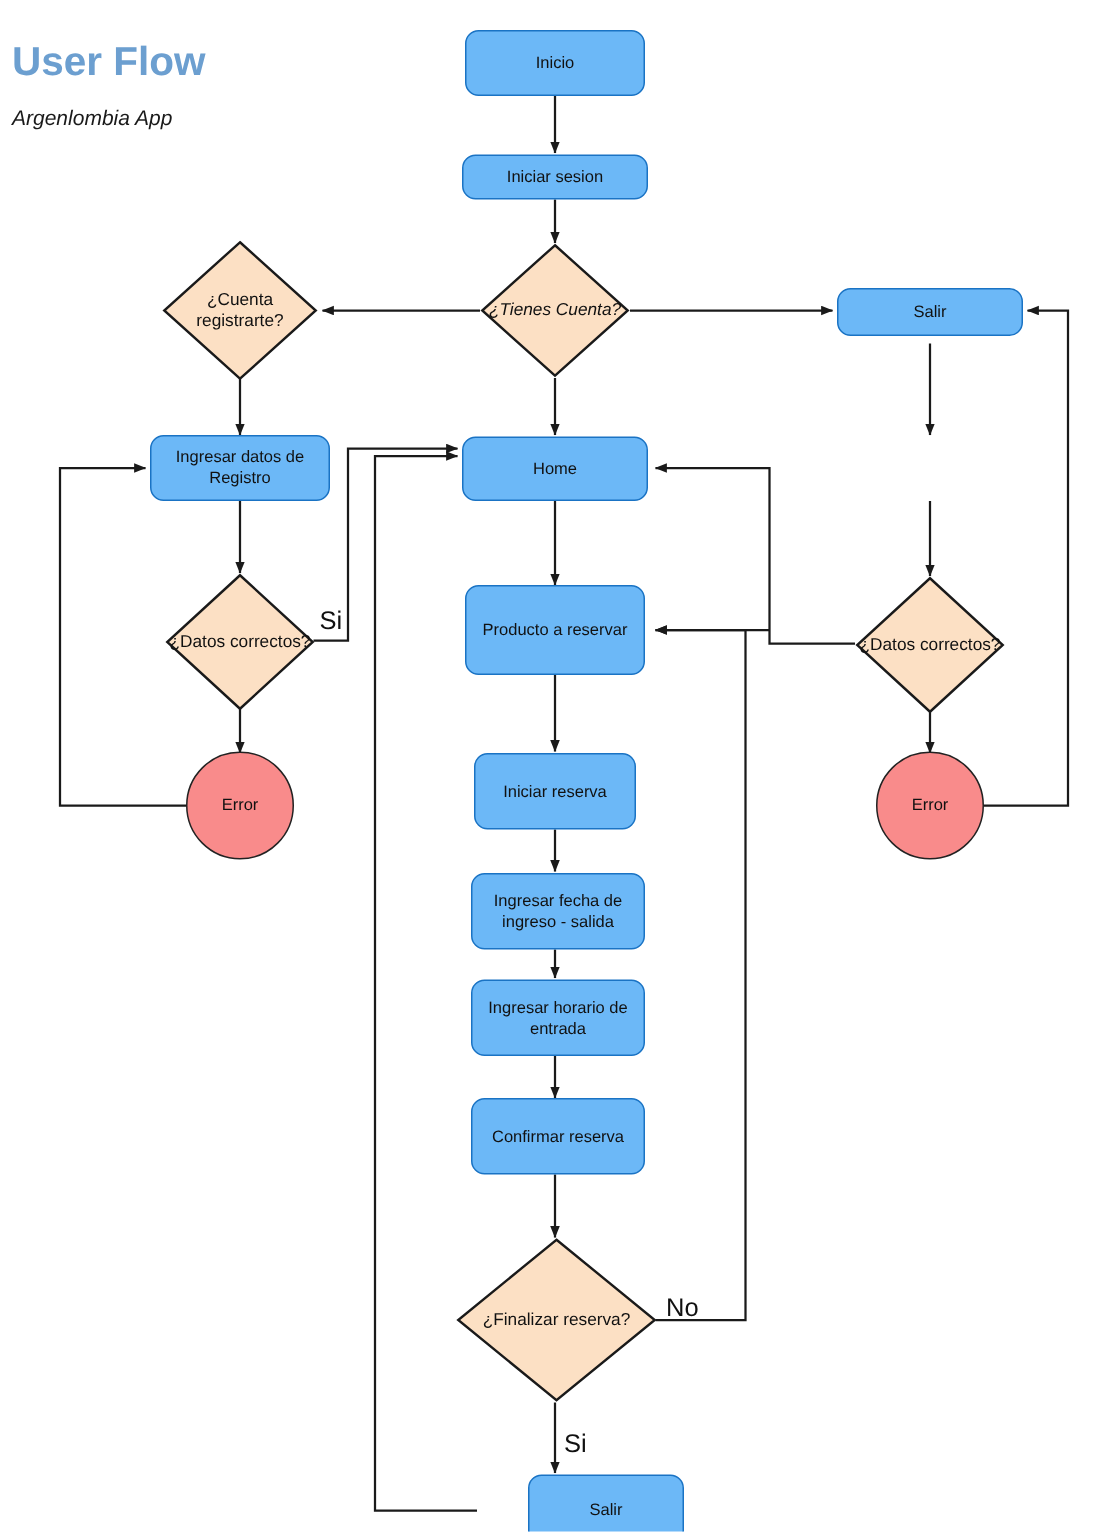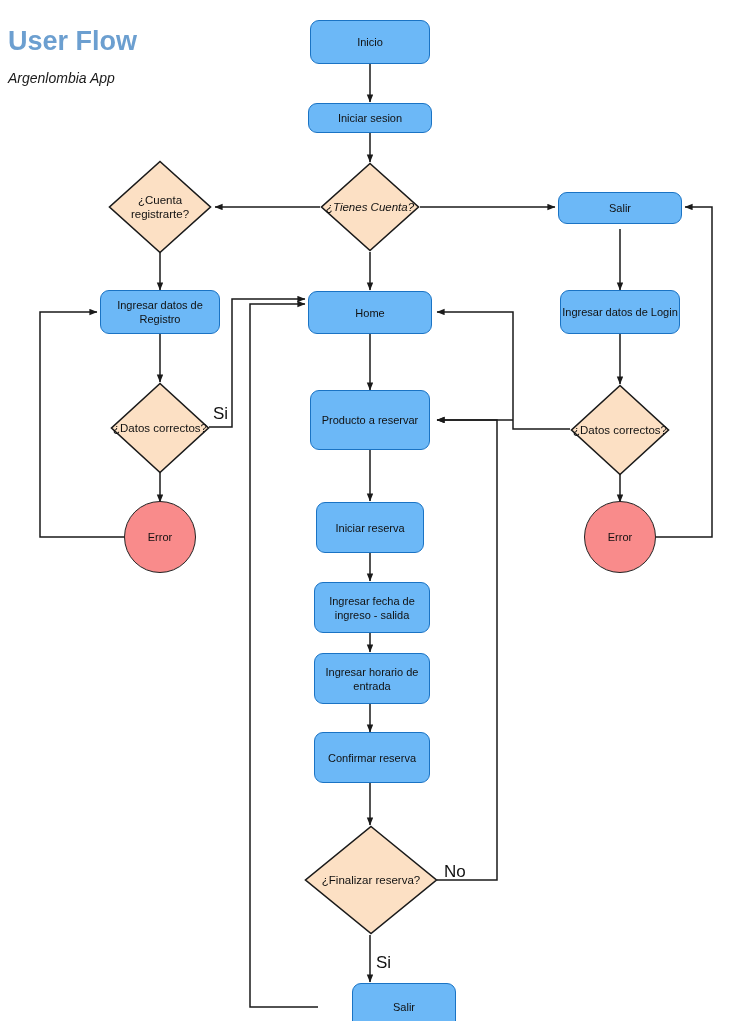--- a/index.html
+++ b/index.html
@@ -112,23 +112,20 @@
   </div>
 
   <div class="node proc" style="left:100px;top:278px;width:120px;height:44px;">
     <span>Ingresar datos de Registro</span>
   </div>
 
   <div class="node proc" style="left:308px;top:279px;width:124px;height:43px;">
     <span>Home</span>
   </div>
 
-  <div class="node proc" style="left:560px;top:278px;width:120px;height:44px;">
-    <span>Ingresar datos de Login</span>
-  </div>
 
   <div class="diamond-wrap" style="left:110px;top:370px;width:100px;height:92px;">
     <svg class="diamond-shape" viewBox="0 0 100 92" preserveAspectRatio="none">
       <polygon points="50,1.5 98.5,46 50,90.5 1.5,46" fill="#fce0c4" stroke="#1a1a1a" stroke-width="1.6"></polygon>
     </svg>
     <div class="diamond-label">¿Datos correctos?</div>
   </div>
 
   <div class="diamond-wrap" style="left:570px;top:372px;width:100px;height:92px;">
     <svg class="diamond-shape" viewBox="0 0 100 92" preserveAspectRatio="none">

